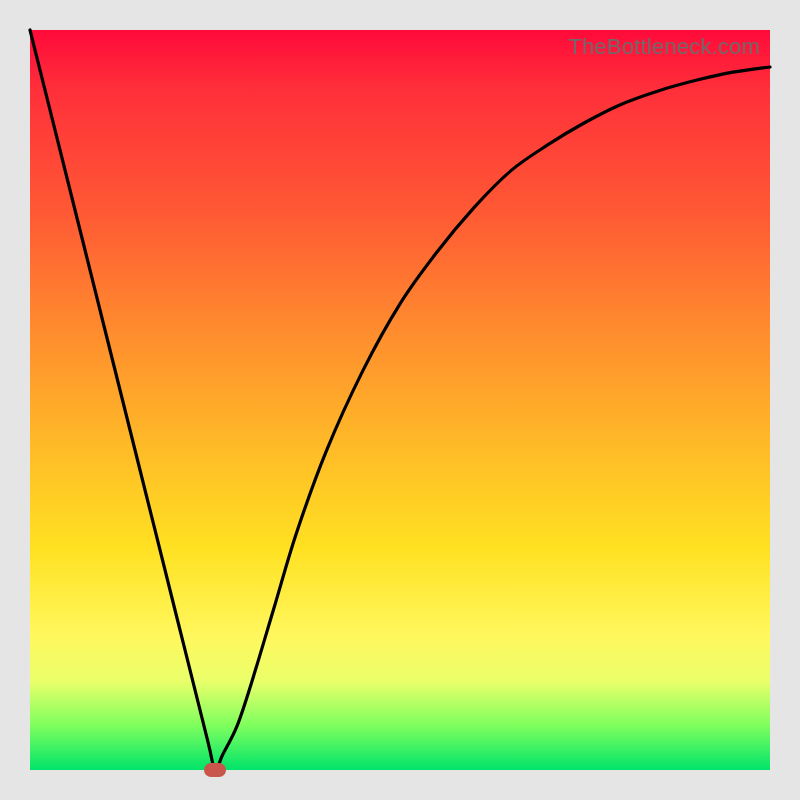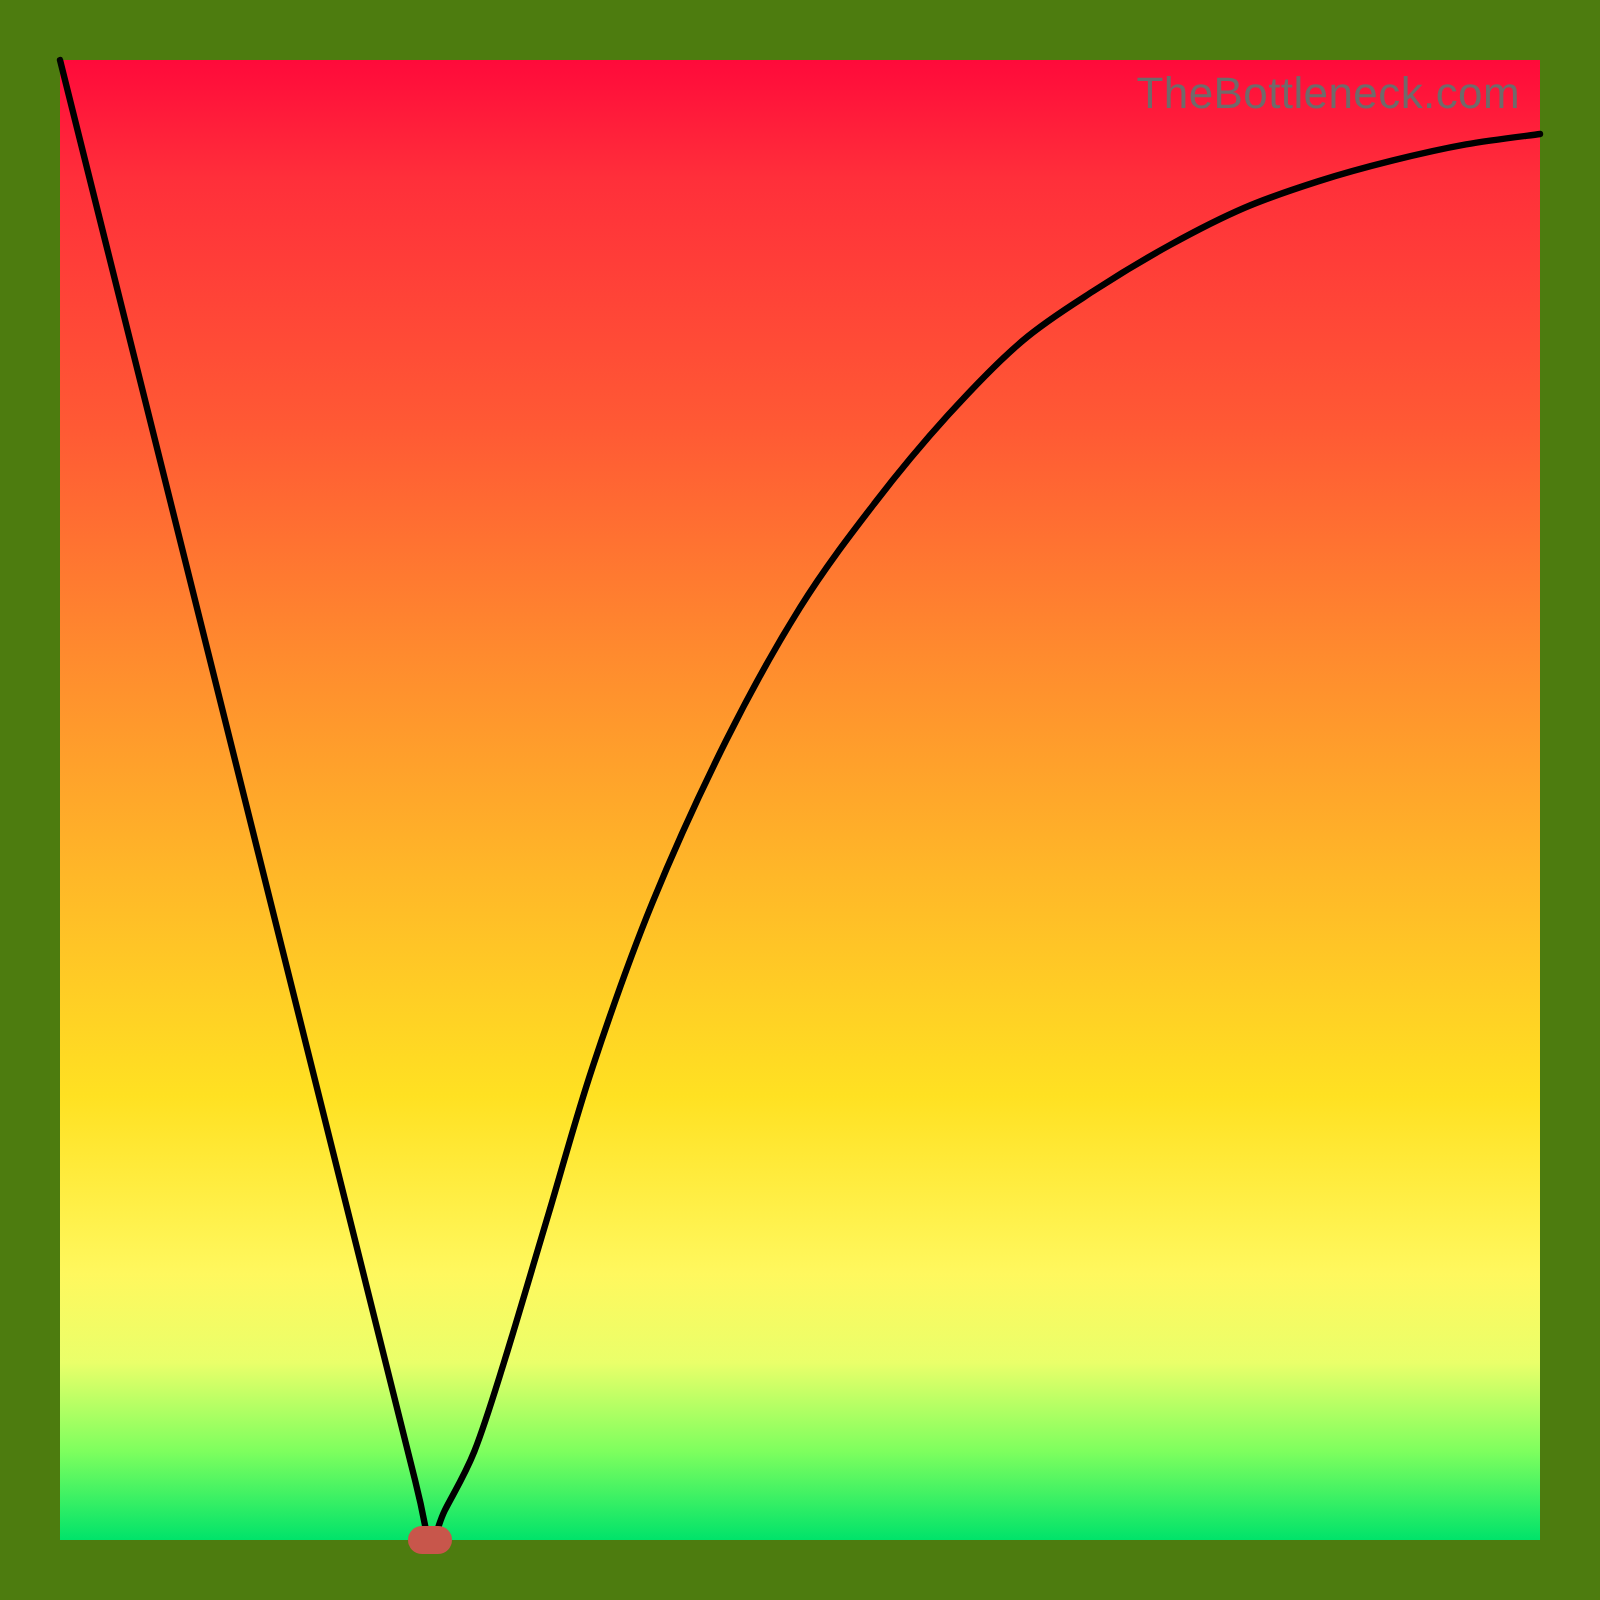--- a/index.html
+++ b/index.html
@@ -7,21 +7,21 @@
     padding: 0;
     width: 800px;
     height: 800px;
     background: #000;
     font-family: Arial, Helvetica, sans-serif;
   }
   .frame {
     position: relative;
     width: 800px;
     height: 800px;
-    background: #4d7c0f;
+    background: #e5e5e5;
   }
   .plot-area {
     position: absolute;
     left: 30px;
     top: 30px;
     width: 740px;
     height: 740px;
     
     background: linear-gradient(
       to bottom,

